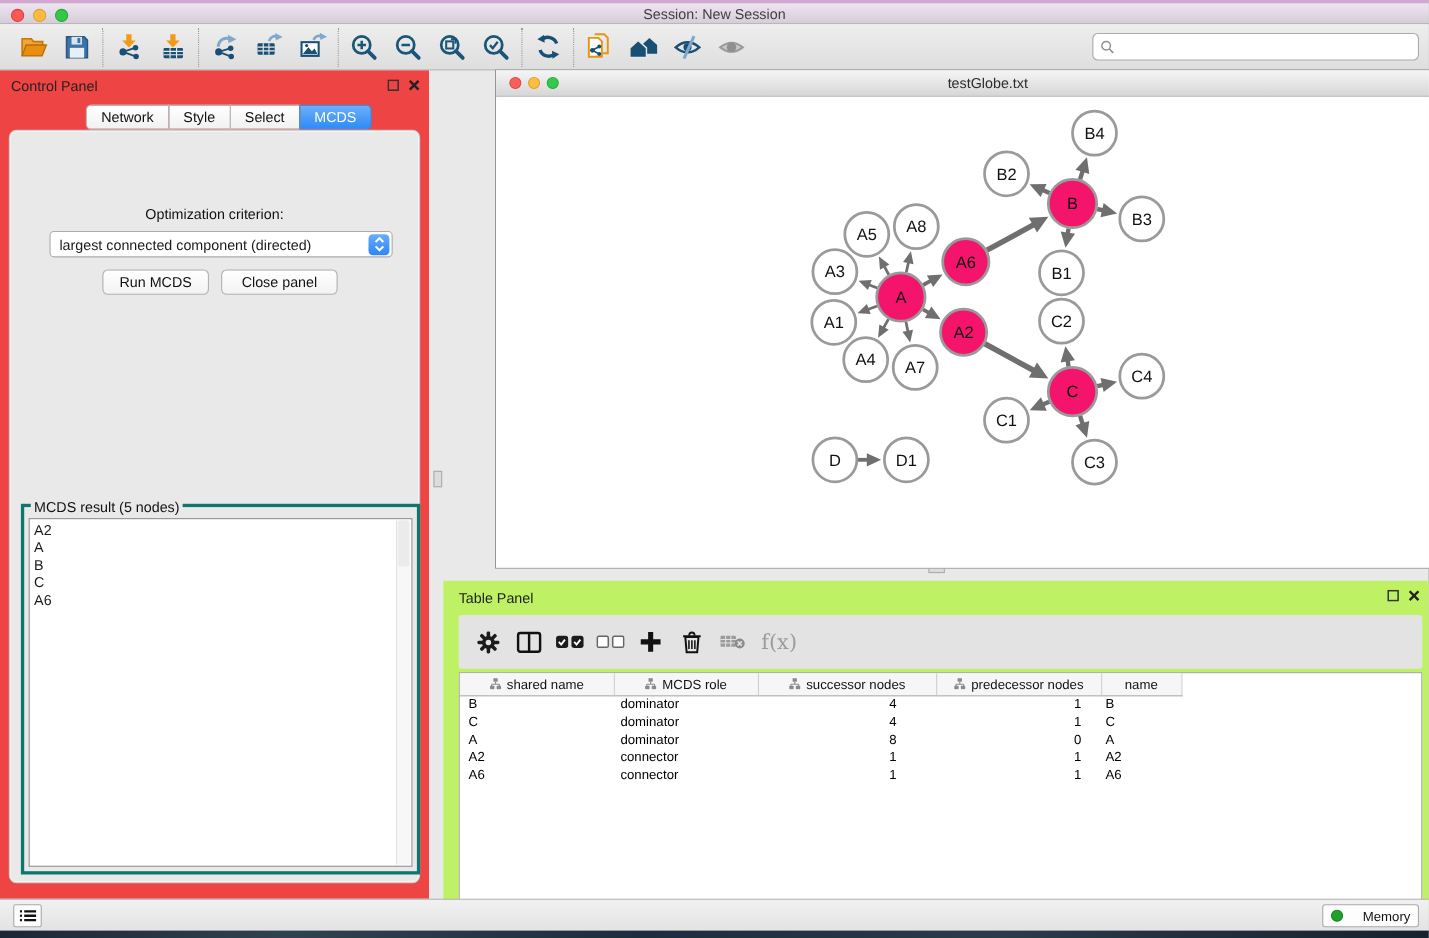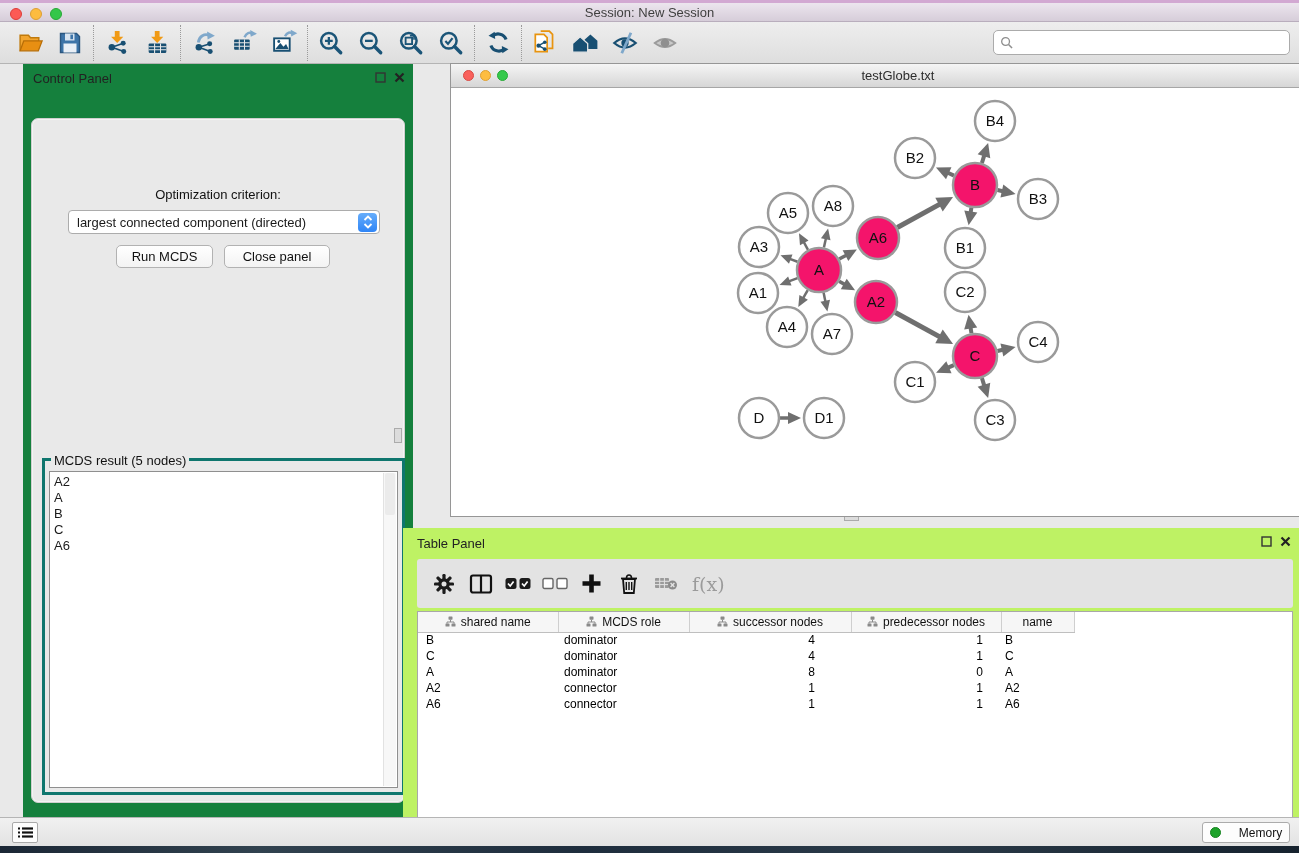--- a/index.html
+++ b/index.html
@@ -20,21 +20,21 @@
   
   .toolbar{position:absolute;left:0;top:22px;width:100%;height:42px;
     background:linear-gradient(#eeeeee,#dedede);border-bottom:1px solid #b4b4b4;
     display:flex;align-items:center;}
   .tbtn{width:40px;height:36px;display:flex;align-items:center;justify-content:center;flex:0 0 auto;}
   .tsep{width:1px;height:36px;border-left:1px dotted #9a9a9a;margin:0 3px;flex:0 0 auto;}
   .searchbox{position:absolute;right:9px;top:8px;width:297px;height:25px;background:#fff;
     border:1px solid #ababab;border-radius:5px;display:flex;align-items:center;padding:0 6px;}
   .searchbox input{border:none;outline:none;flex:1;font-size:13px;font-family:inherit;background:transparent;}
   
-  .control-panel{position:absolute;left:0;top:64px;width:390px;height:753px;background:#15803d;margin-left:23px;}
+  .control-panel{position:absolute;left:0;top:64px;width:390px;height:753px;background:#ef4444;}
   .cp-header{position:absolute;left:10px;top:7px;font-size:13px;color:#222;}
   .panel-btns{position:absolute;right:8px;top:8px;display:flex;gap:8px;align-items:center;}
   .cp-tabs{position:absolute;left:78px;top:31px;display:flex;}
   .seg{padding:3px 13px;background:linear-gradient(#ffffff,#f1f1f1);border:1px solid #b9b9b9;
     font-size:13px;color:#111;margin-left:-1px;white-space:nowrap;}
   .seg:first-child{border-radius:5px 0 0 5px;margin-left:0;}
   .seg:last-child{border-radius:0 5px 5px 0;}
   .seg.active{background:linear-gradient(#6bb0fa,#2e8bf7);color:#fff;border-color:#3b87dd;}
   .cp-content{position:absolute;left:8px;top:54px;width:374px;height:685px;background:#e9e9e9;
     border:1px solid #cfcfcf;border-radius:7px;box-shadow:inset 0 0 0 1px #f4f4f4;}
@@ -266,20 +266,26 @@
   <div class="control-panel">
     <div class="cp-header">Control Panel</div>
     <div class="panel-btns">
       <svg width="11" height="11" viewBox="0 0 11 11">
         <rect x="1" y="1" width="9" height="9" fill="none" stroke="#333" stroke-width="1.4"></rect>
       </svg>
       <svg width="11" height="11" viewBox="0 0 11 11">
         <path d="M1.5 1.5 L9.5 9.5 M9.5 1.5 L1.5 9.5" stroke="#222" stroke-width="2.2"></path>
       </svg>
     </div>
+    <div class="cp-tabs">
+        <div class="seg">Network</div>
+        <div class="seg">Style</div>
+        <div class="seg">Select</div>
+        <div class="seg active">MCDS</div>
+      </div>
     <div class="cp-content">
       <div class="opt-label">Optimization criterion:</div>
       <div class="criterion">
         <span>largest connected component (directed)</span>
         <span class="stepper">
           <svg width="10" height="14" viewBox="0 0 10 14">
             <path d="M1.5 5 L5 1.5 8.5 5" fill="none" stroke="#fff" stroke-width="1.8"></path>
             <path d="M1.5 9 L5 12.5 8.5 9" fill="none" stroke="#fff" stroke-width="1.8"></path>
           </svg>
         </span>

